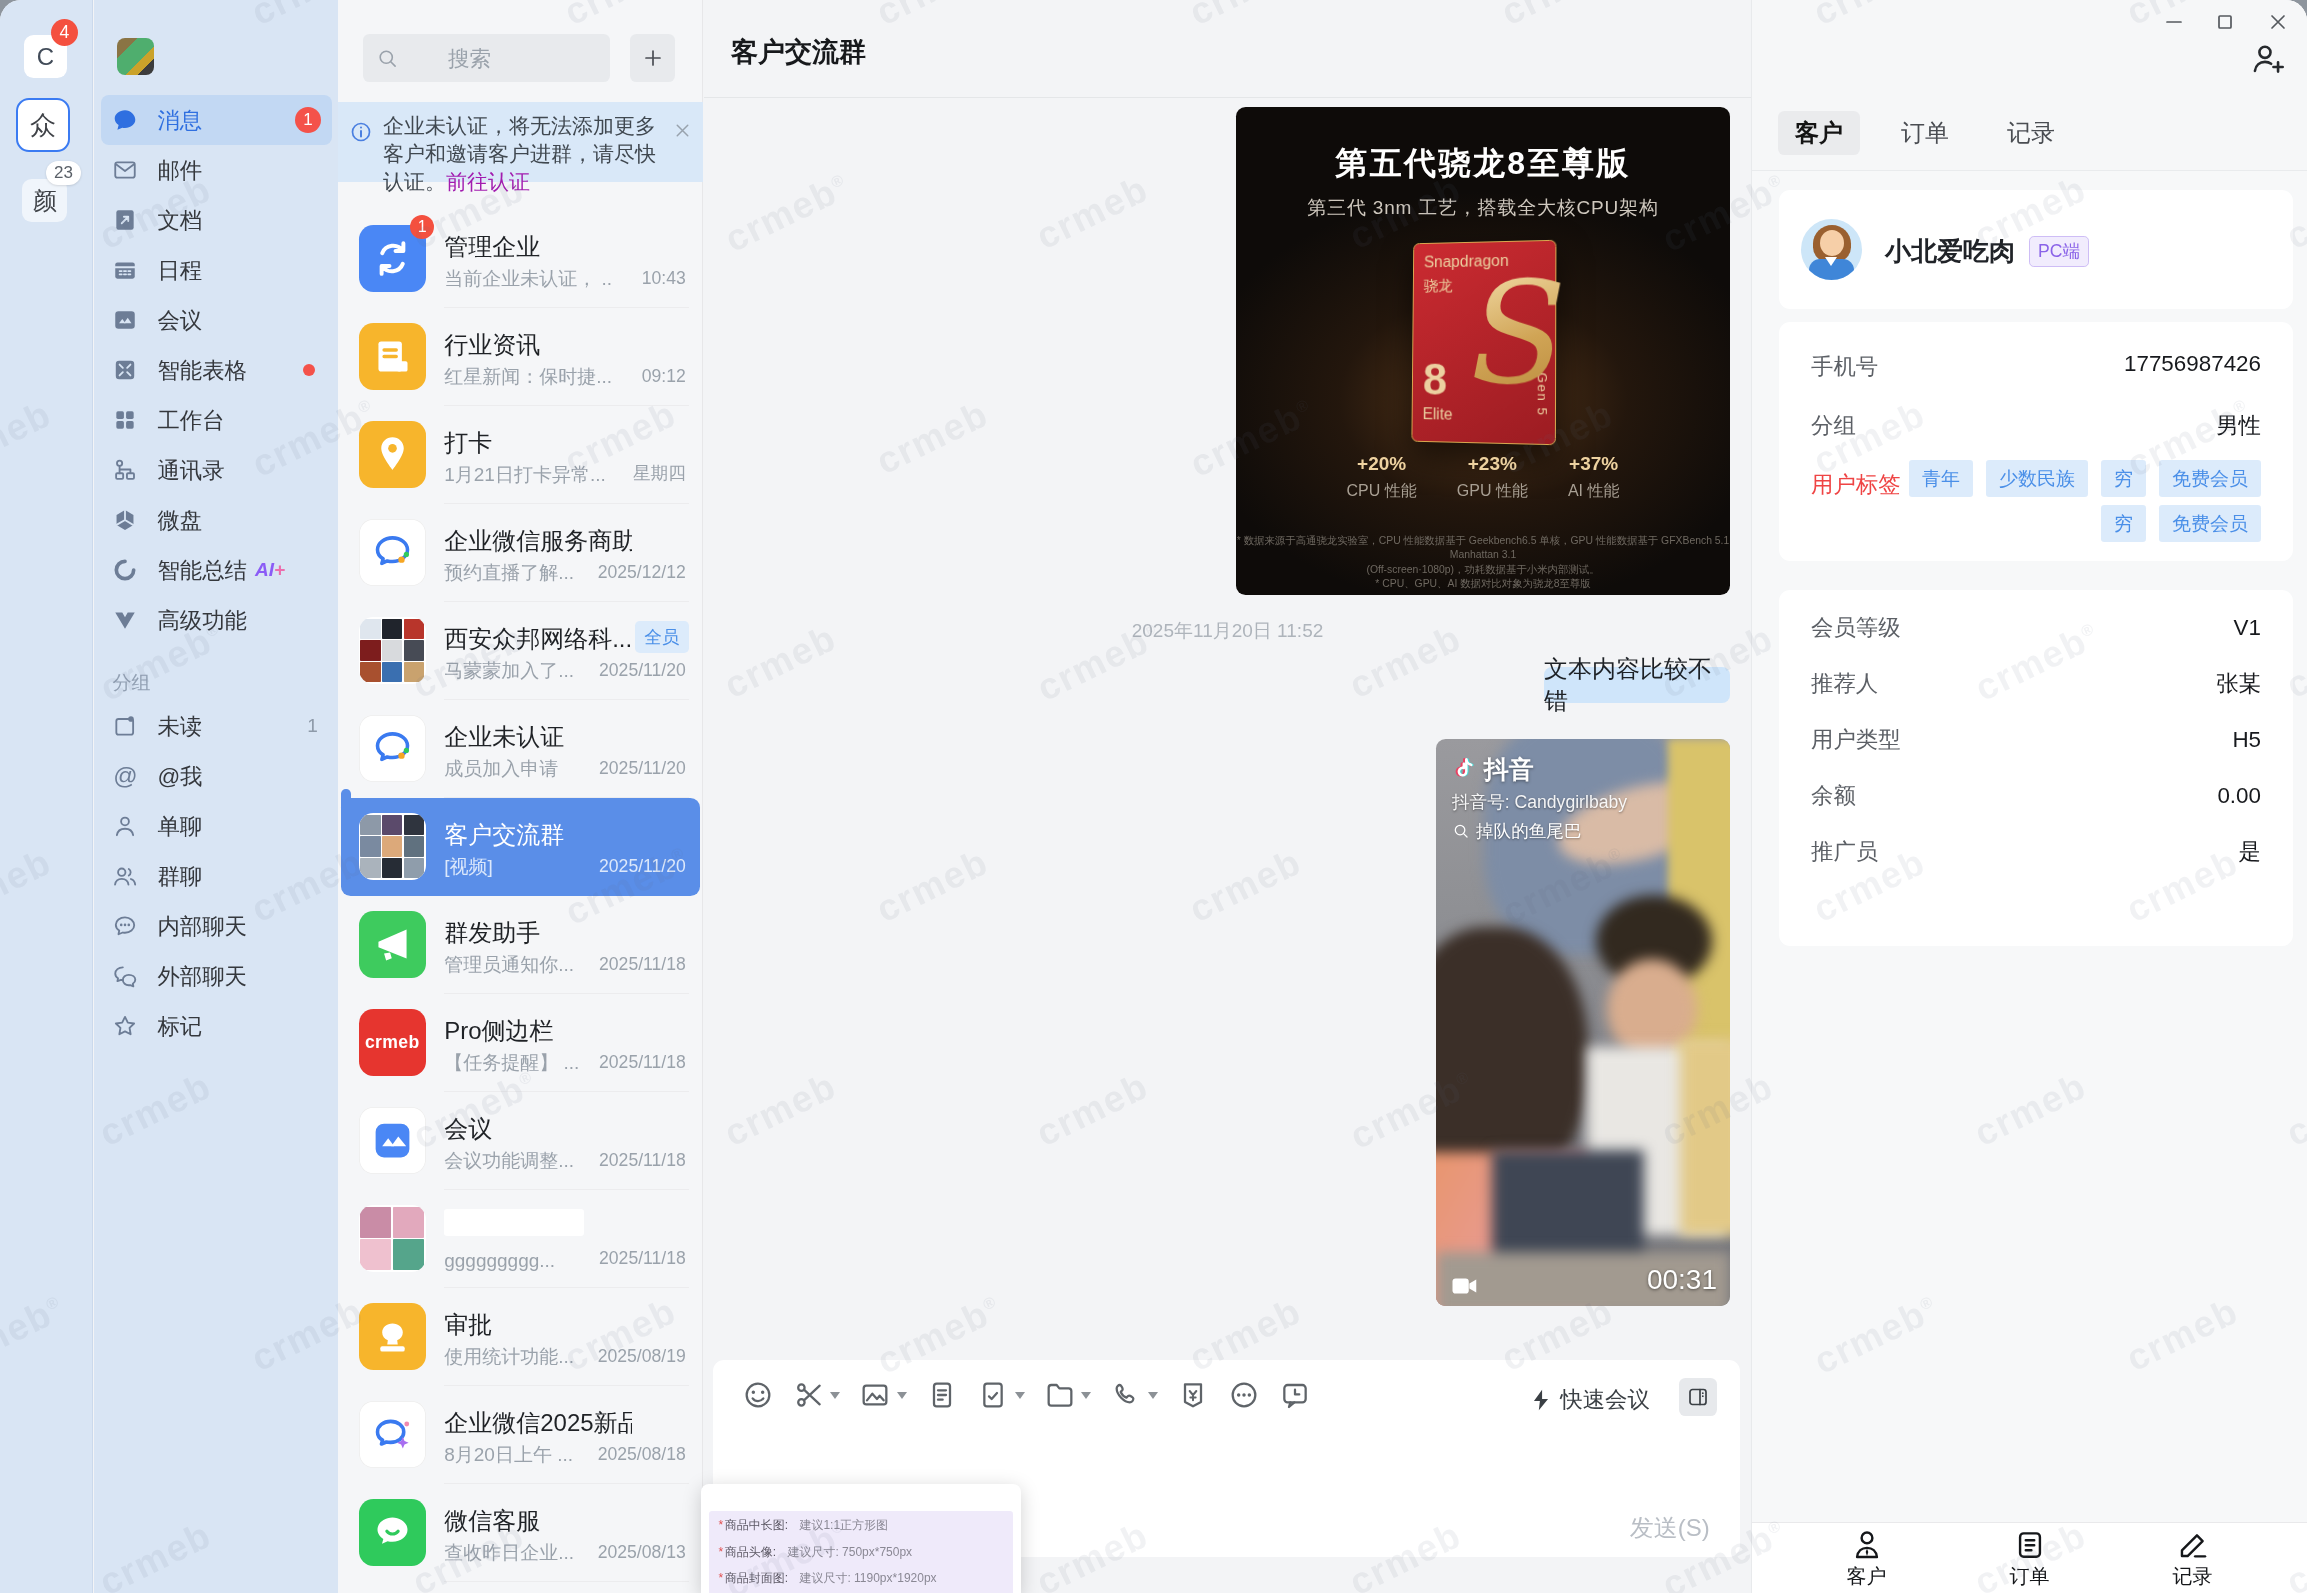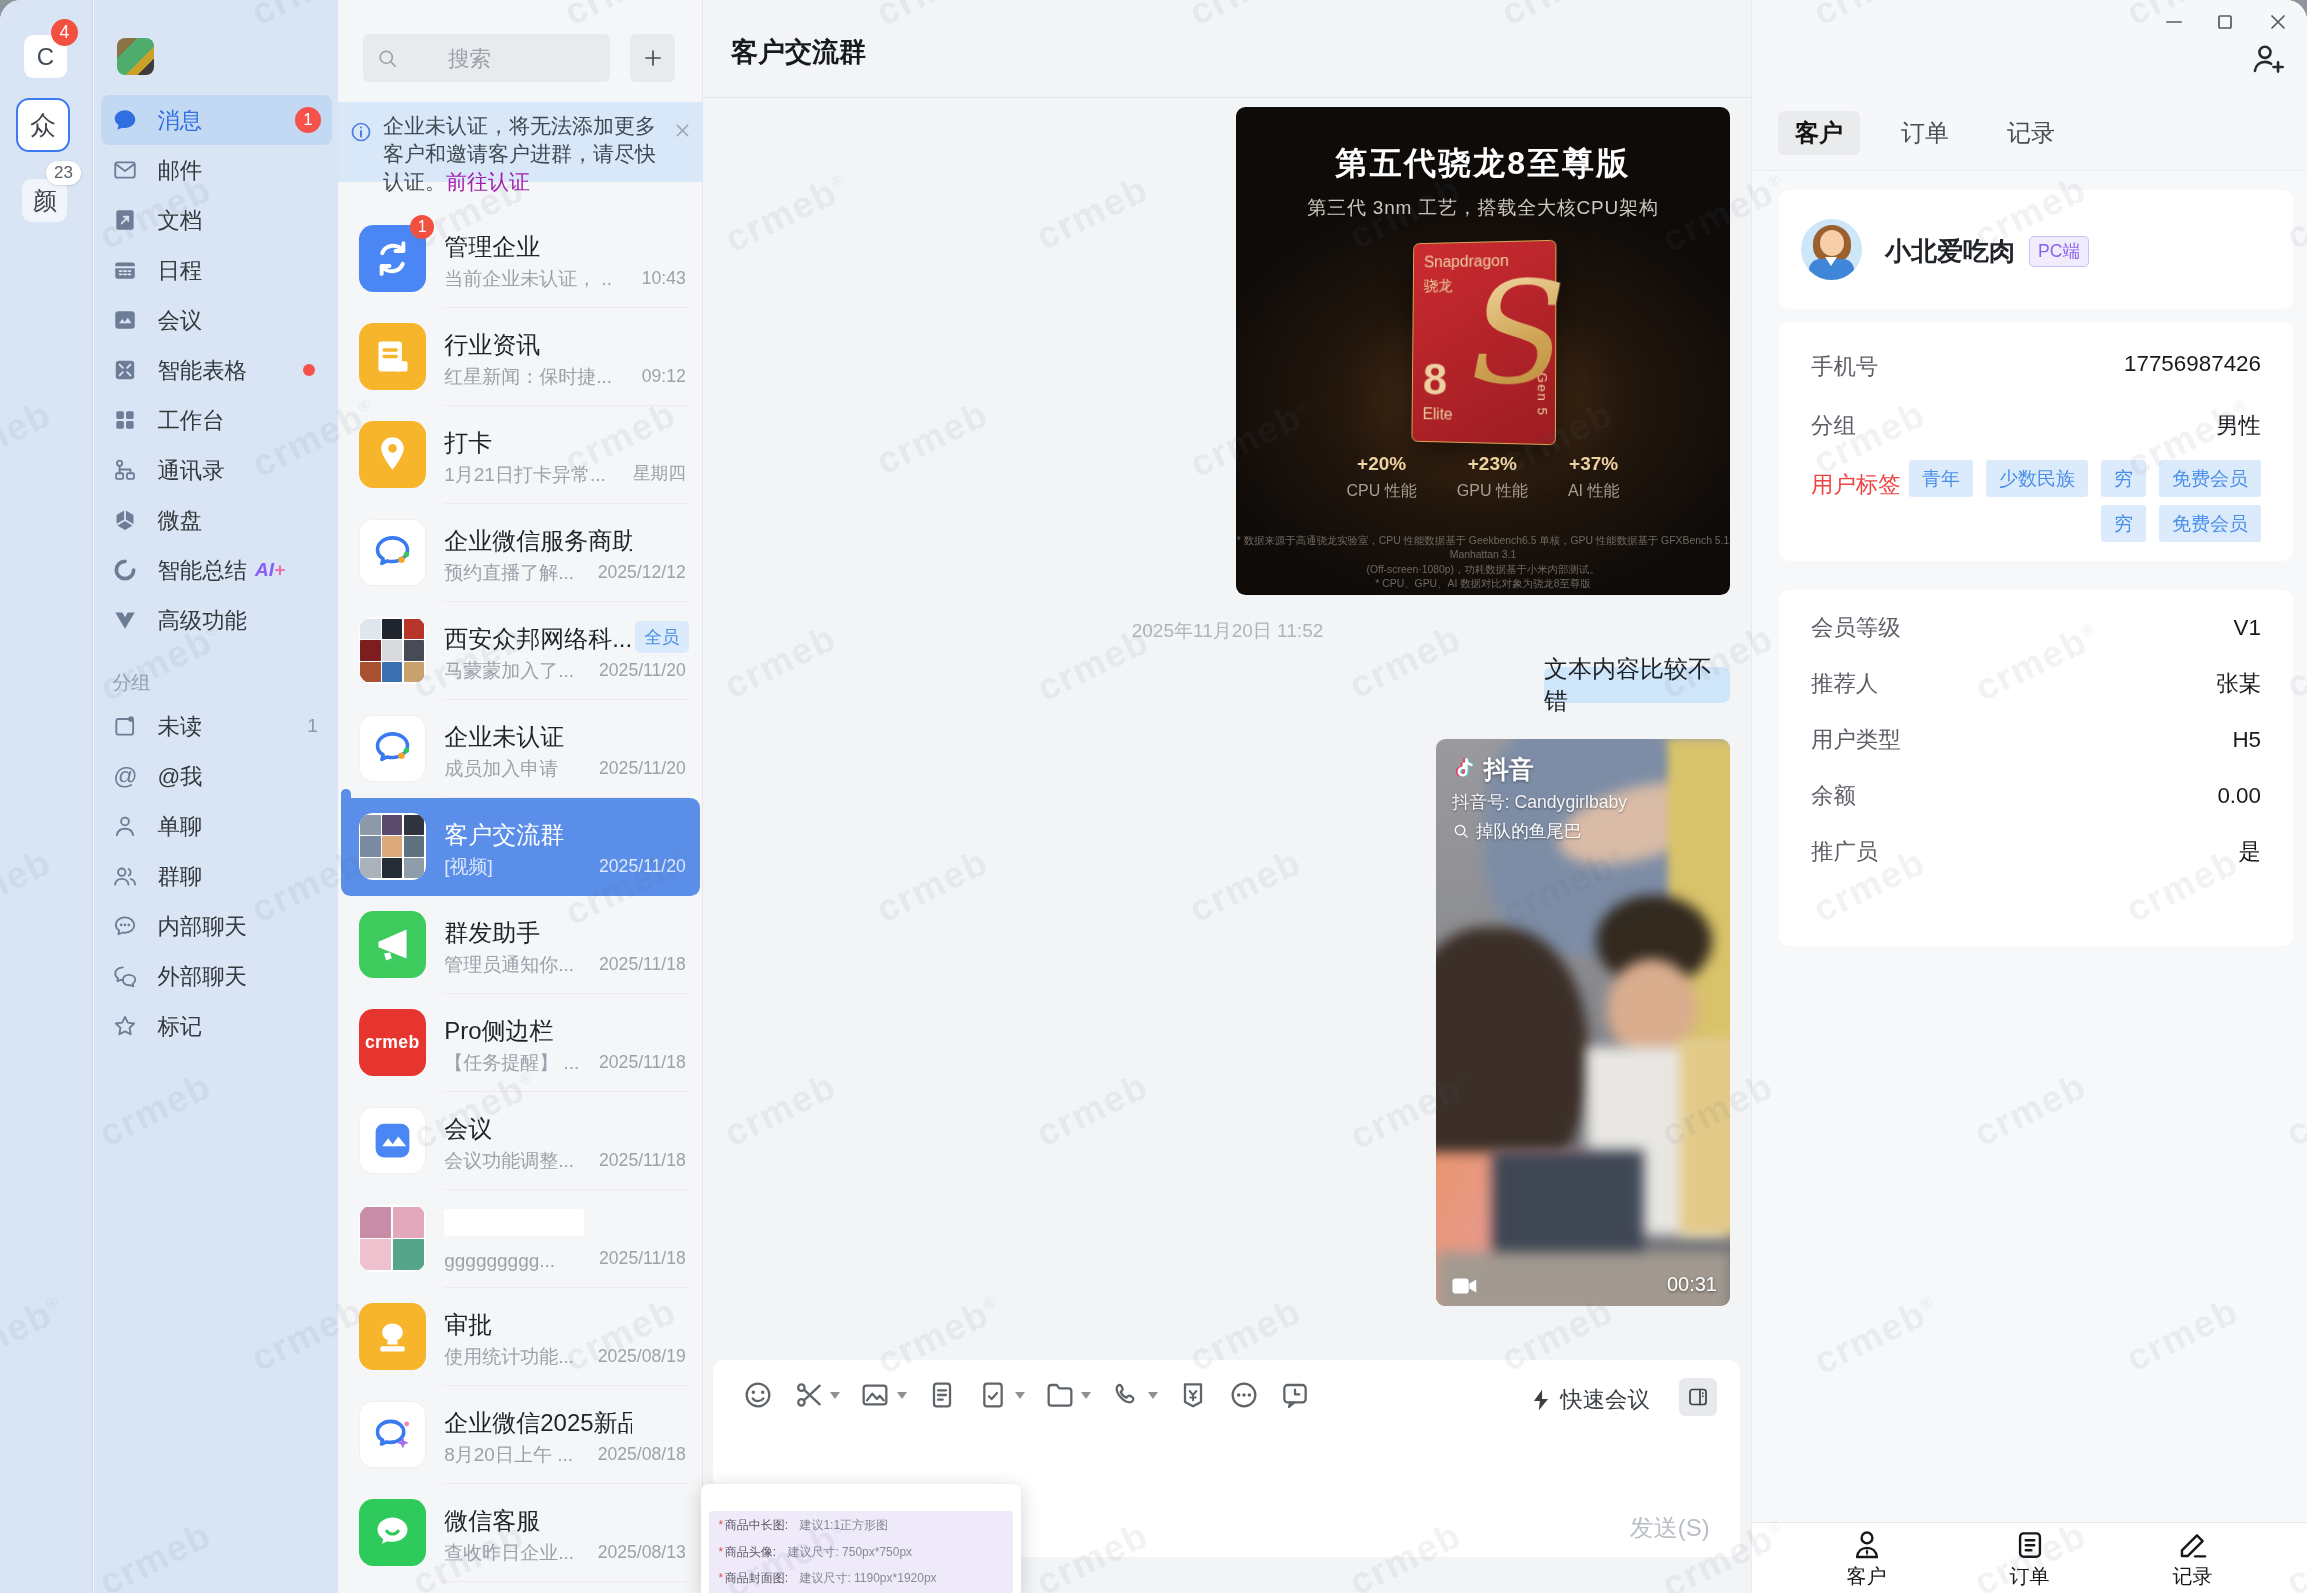--- a/index.html
+++ b/index.html
@@ -84,21 +84,21 @@
   .timestamp{position:absolute;left:0;top:618px;width:100%;text-align:center;font-size:19px;color:#aeb4bb;}
   .bubble{position:absolute;left:840px;top:667px;width:186px;height:36px;background:#cfe5fa;border-radius:8px;font-size:24px;color:#1d2126;display:flex;align-items:center;justify-content:center;}
   .video{position:absolute;left:732px;top:739px;width:294px;height:567px;border-radius:9.6px;background:linear-gradient(180deg,#9a9a9e,#8f9094 30%,#83848a 60%,#6f7076);overflow:hidden;}
   .vb{position:absolute;filter:blur(6.4px);}
   .vo-logo{position:absolute;left:14.4px;top:14.4px;display:flex;align-items:center;gap:6.4px;color:#fff;font-weight:bold;font-size:25px;text-shadow:0 0.8px 3.2px rgba(0,0,0,.45);z-index:3;}
   .vo-note{width:27px;height:27px;color:#fff;filter:drop-shadow(1.6px 0 0 rgba(37,244,238,.8)) drop-shadow(-1.6px 0 0 rgba(254,44,85,.8));}
   .vo-acc{position:absolute;left:16px;top:51px;font-size:17.6px;color:rgba(255,255,255,.93);text-shadow:0 0.8px 2.4px rgba(0,0,0,.45);z-index:3;}
   .vo-topic{position:absolute;left:16px;top:80px;display:flex;align-items:center;gap:6.4px;font-size:17.6px;color:#fff;text-shadow:0 0.8px 2.4px rgba(0,0,0,.45);z-index:3;}
   .vo-topic .ic{width:17.6px;height:17.6px;}
   .vo-cam{position:absolute;left:14.4px;bottom:13px;width:30px;height:22.4px;color:#fff;z-index:3;}
-  .vo-dur{position:absolute;right:13px;bottom:9.6px;font-size:20px;color:#fff;text-shadow:0 0.8px 3.2px rgba(0,0,0,.55);z-index:3;margin-left:12px;}
+  .vo-dur{position:absolute;right:13px;bottom:9.6px;font-size:28px;color:#fff;text-shadow:0 0.8px 3.2px rgba(0,0,0,.55);z-index:3;margin-left:12px;}
   .input-panel{position:absolute;left:8.8px;top:1360px;width:1027px;height:197px;background:#fff;border-radius:11.2px;}
   .toolbar{position:absolute;left:29px;top:19px;display:flex;align-items:center;gap:19px;color:#5f6469;}
   .tool{display:flex;align-items:center;gap:5.6px;}
   .tool .ic{width:32px;height:32px;}
   .caret{width:0;height:0;border-left:5.6px solid transparent;border-right:5.6px solid transparent;border-top:7.2px solid #8c9196;}
   .quick{position:absolute;right:90px;top:24px;display:flex;align-items:center;gap:6.4px;color:#3b4045;font-size:22.4px;}
   .quick .ic{width:26px;height:26px;}
   .toggle{position:absolute;right:22.4px;top:17.6px;width:38px;height:38px;background:#e7e9ec;border-radius:6.4px;display:flex;align-items:center;justify-content:center;color:#3b4045;}
   .toggle .ic{width:24px;height:24px;}
   .send{position:absolute;right:30px;bottom:13px;font-size:24px;color:#b9bec5;}

